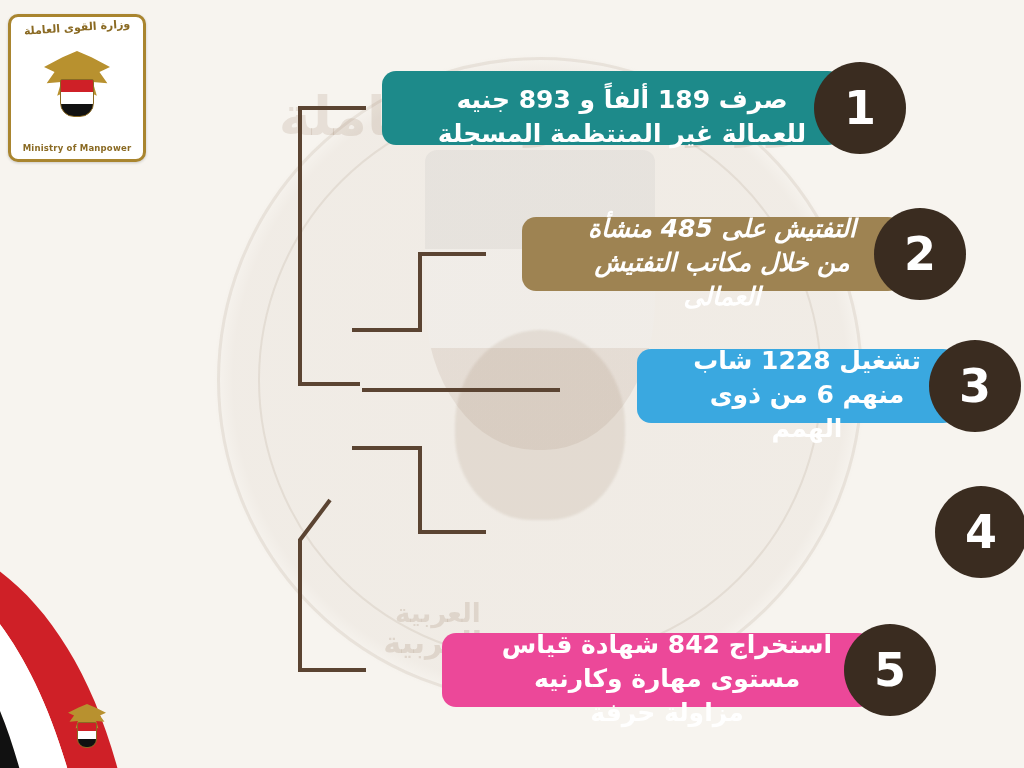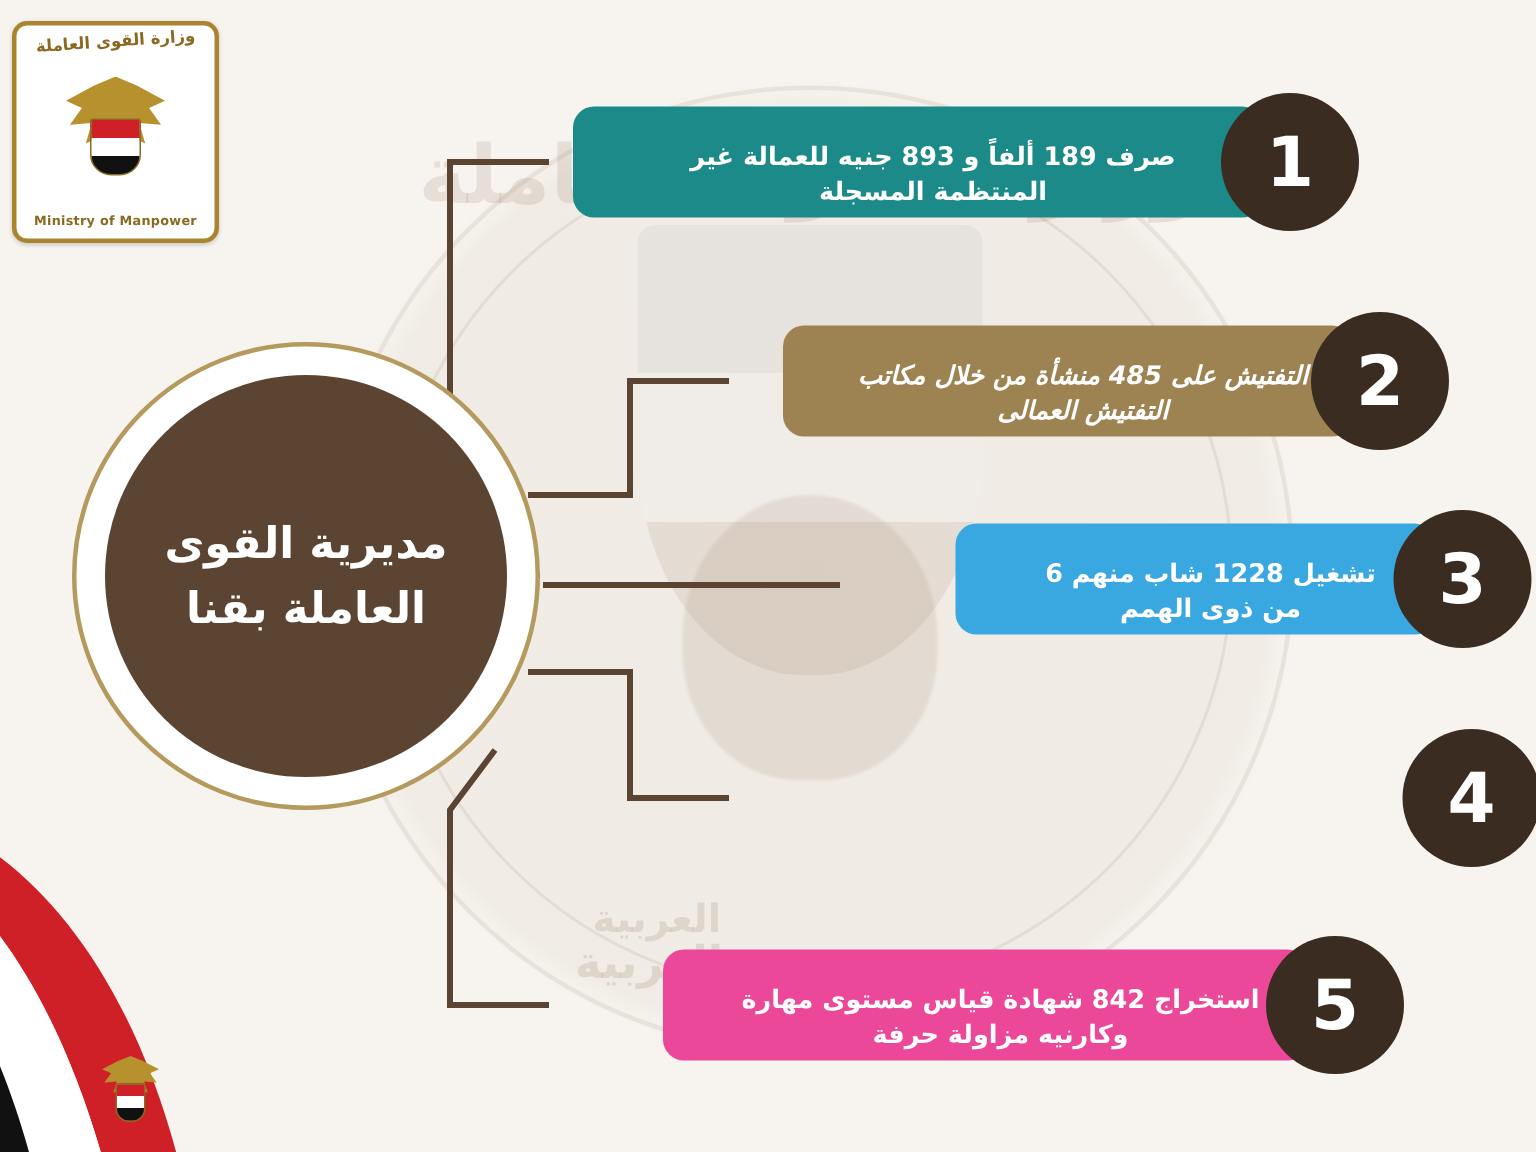--- a/index.html
+++ b/index.html
@@ -268,21 +268,21 @@
   }
   .pill {
     height: 74px;
     border-radius: 14px;
     display: flex;
     align-items: center;
     justify-content: center;
     padding: 24px 28px 6px 48px;
     margin-right: -28px;
     color: #ffffff;
-    font-size: 17px;
+    font-size: 25px;
     font-weight: bold;
     line-height: 1.35;
     text-align: center;
     direction: rtl;
     box-sizing: border-box;
     position: relative;
     z-index: 2;
   }
 
   
@@ -319,25 +319,20 @@
   <svg class="connectors" width="1024" height="768" viewBox="0 0 1024 768">
     <g fill="none" stroke="#5b4432" stroke-width="4">
       <path d="M360 384 L300 384 L300 108 L366 108"></path>
       <path d="M352 330 L420 330 L420 254 L486 254"></path>
       <path d="M362 390 L560 390"></path>
       <path d="M352 448 L420 448 L420 532 L486 532"></path>
       <path d="M330 500 L300 540 L300 670 L366 670"></path>
     </g>
   </svg>
 
-  <div class="hub" style="border-color: rgb(181, 154, 94);">
-    <div class="hub-inner" style="background: rgb(91, 68, 50);">
-      <div class="hub-label">مديرية القوى العاملة بقنا</div>
-    </div>
-  </div>
 
   <div class="item" id="item-1">
     <div class="badge" style="background: rgb(58, 44, 32);">1</div>
     <div class="pill" id="pill-1" style="background: rgb(29, 138, 138);">صرف 189 ألفاً و 893 جنيه للعمالة غير المنتظمة المسجلة</div>
   </div>
 
   <div class="item" id="item-2">
     <div class="badge" style="background: rgb(58, 44, 32);">2</div>
     <div class="pill" id="pill-2" style="background: rgb(158, 131, 82);">التفتيش على  485 منشأة من خلال مكاتب التفتيش العمالى</div>
   </div>

